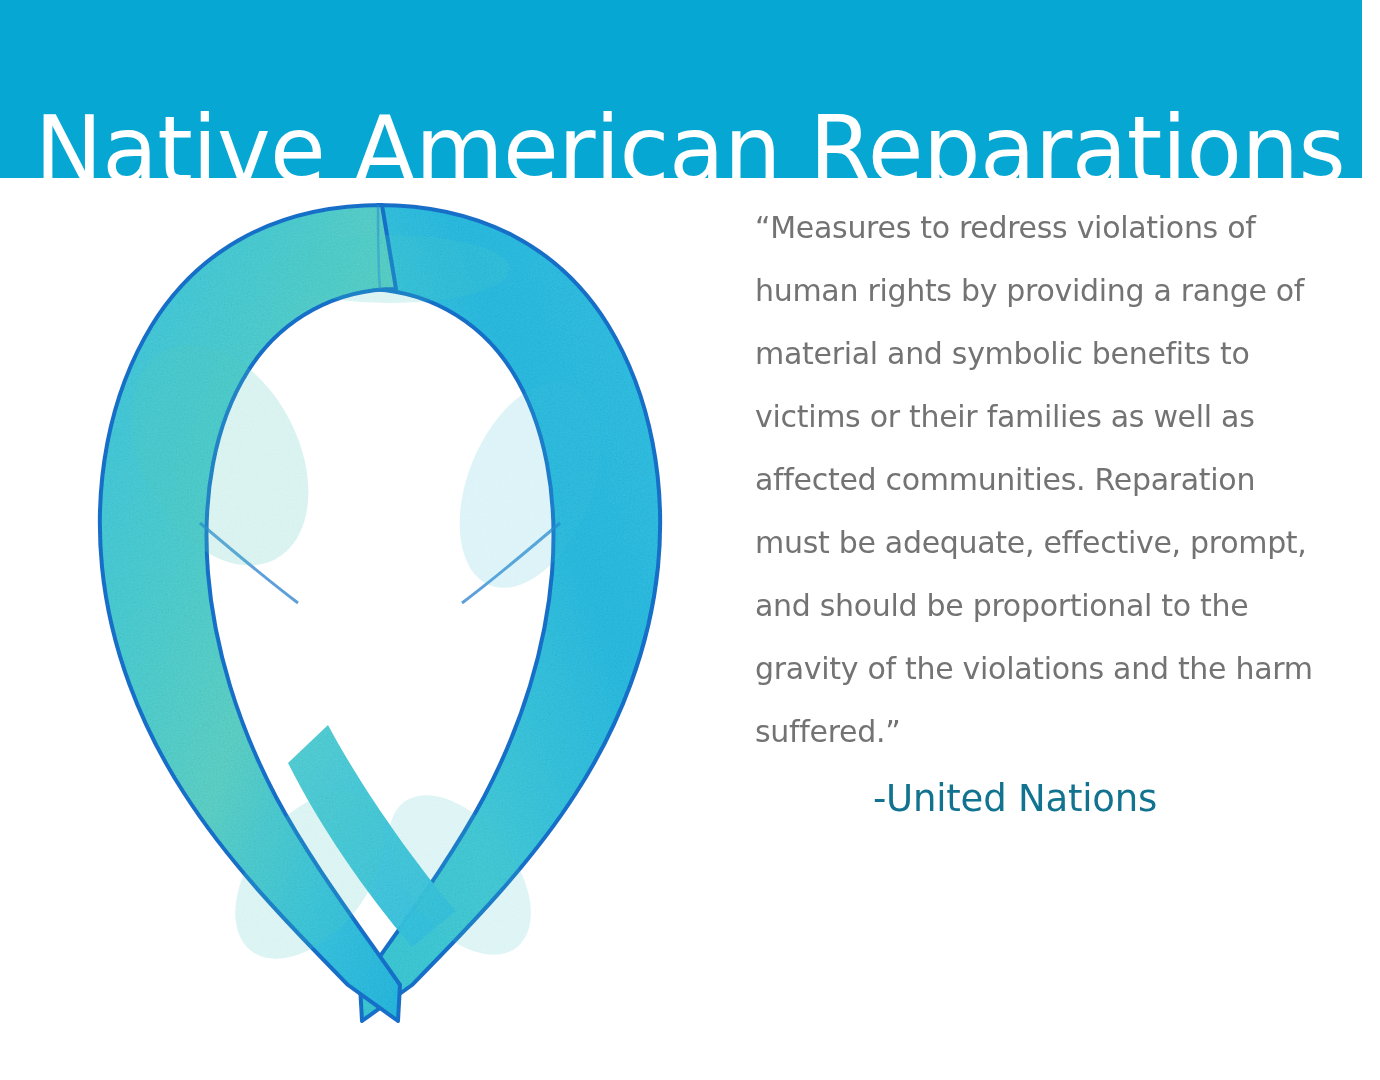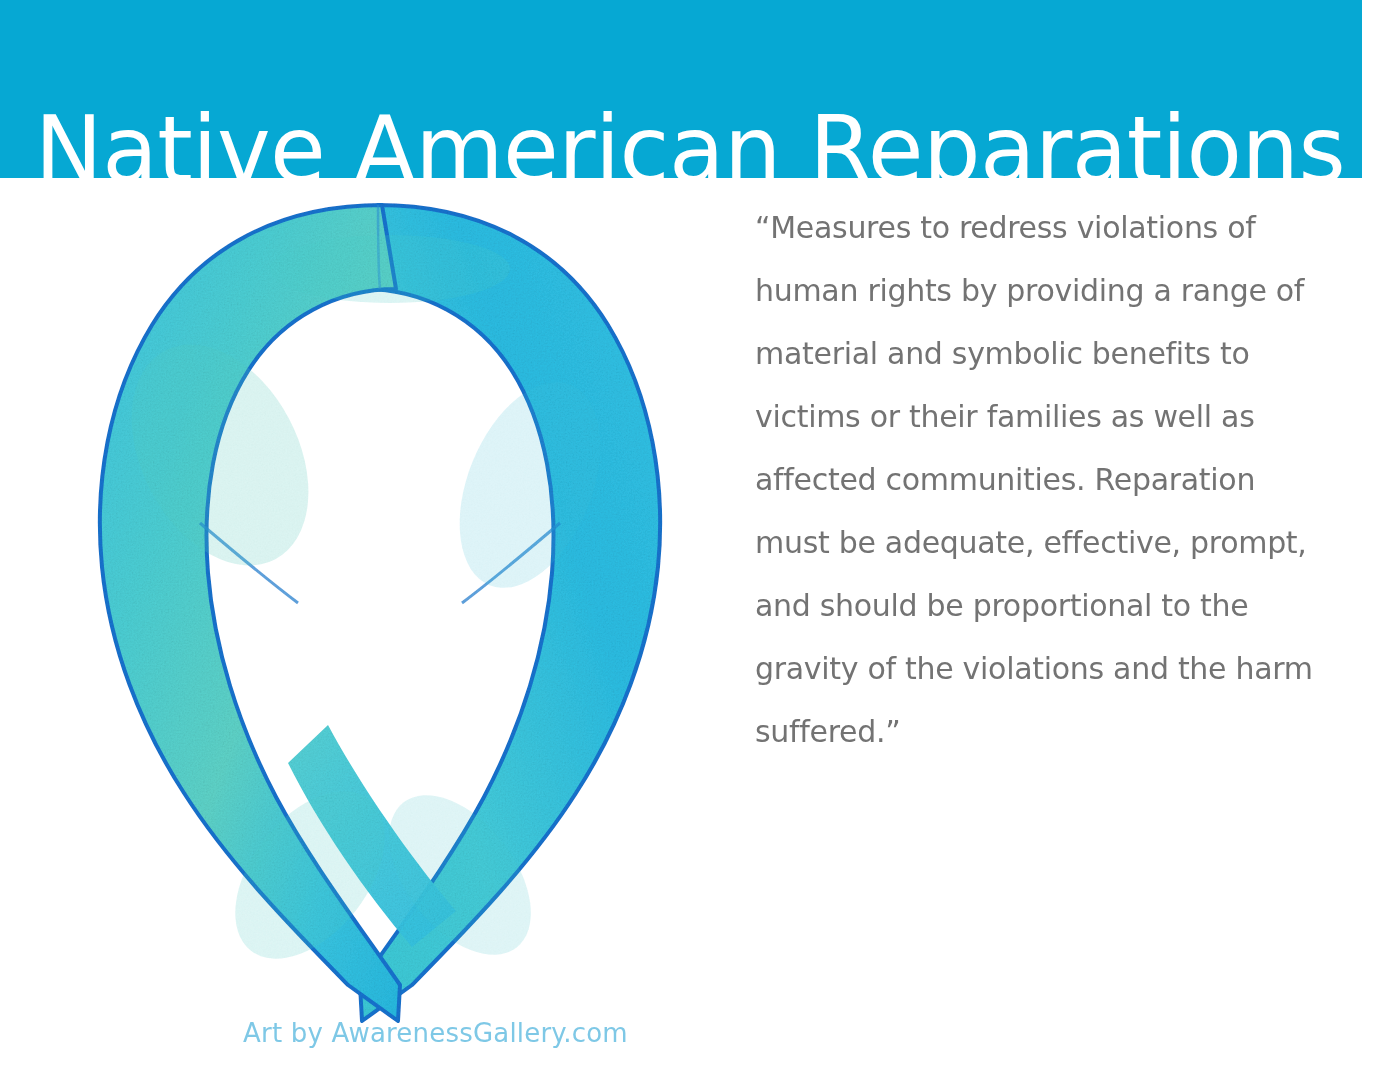--- a/index.html
+++ b/index.html
@@ -188,19 +188,19 @@
 
         <ellipse cx="160" cy="270" rx="78" ry="118" fill="#55d2c4" opacity="0.22" transform="rotate(-28 160 270)"></ellipse>
         <ellipse cx="330" cy="84" rx="120" ry="34" fill="#4dd0cc" opacity="0.20"></ellipse>
         <ellipse cx="470" cy="300" rx="62" ry="108" fill="#3ec9dc" opacity="0.18" transform="rotate(22 470 300)"></ellipse>
         <ellipse cx="250" cy="690" rx="58" ry="96" fill="#50d1cd" opacity="0.20" transform="rotate(38 250 690)"></ellipse>
         <ellipse cx="400" cy="690" rx="54" ry="92" fill="#4acfd2" opacity="0.18" transform="rotate(-38 400 690)"></ellipse>
       </g>
     </svg>
   </div>
 
-  <div id="art-credit">Art by AwarenessGallery.com</div>
 
   <div id="quote-block">
     <div id="quote-text">“Measures to redress violations of human rights by providing a range of material and symbolic benefits to victims or their families as well as affected communities. Reparation must be adequate, effective, prompt, and should be proportional to the gravity of the violations and the harm suffered.”</div>
+    <div id="quote-attribution">-United Nations</div>
   </div>
 
 </div>
 
 </body></html>

